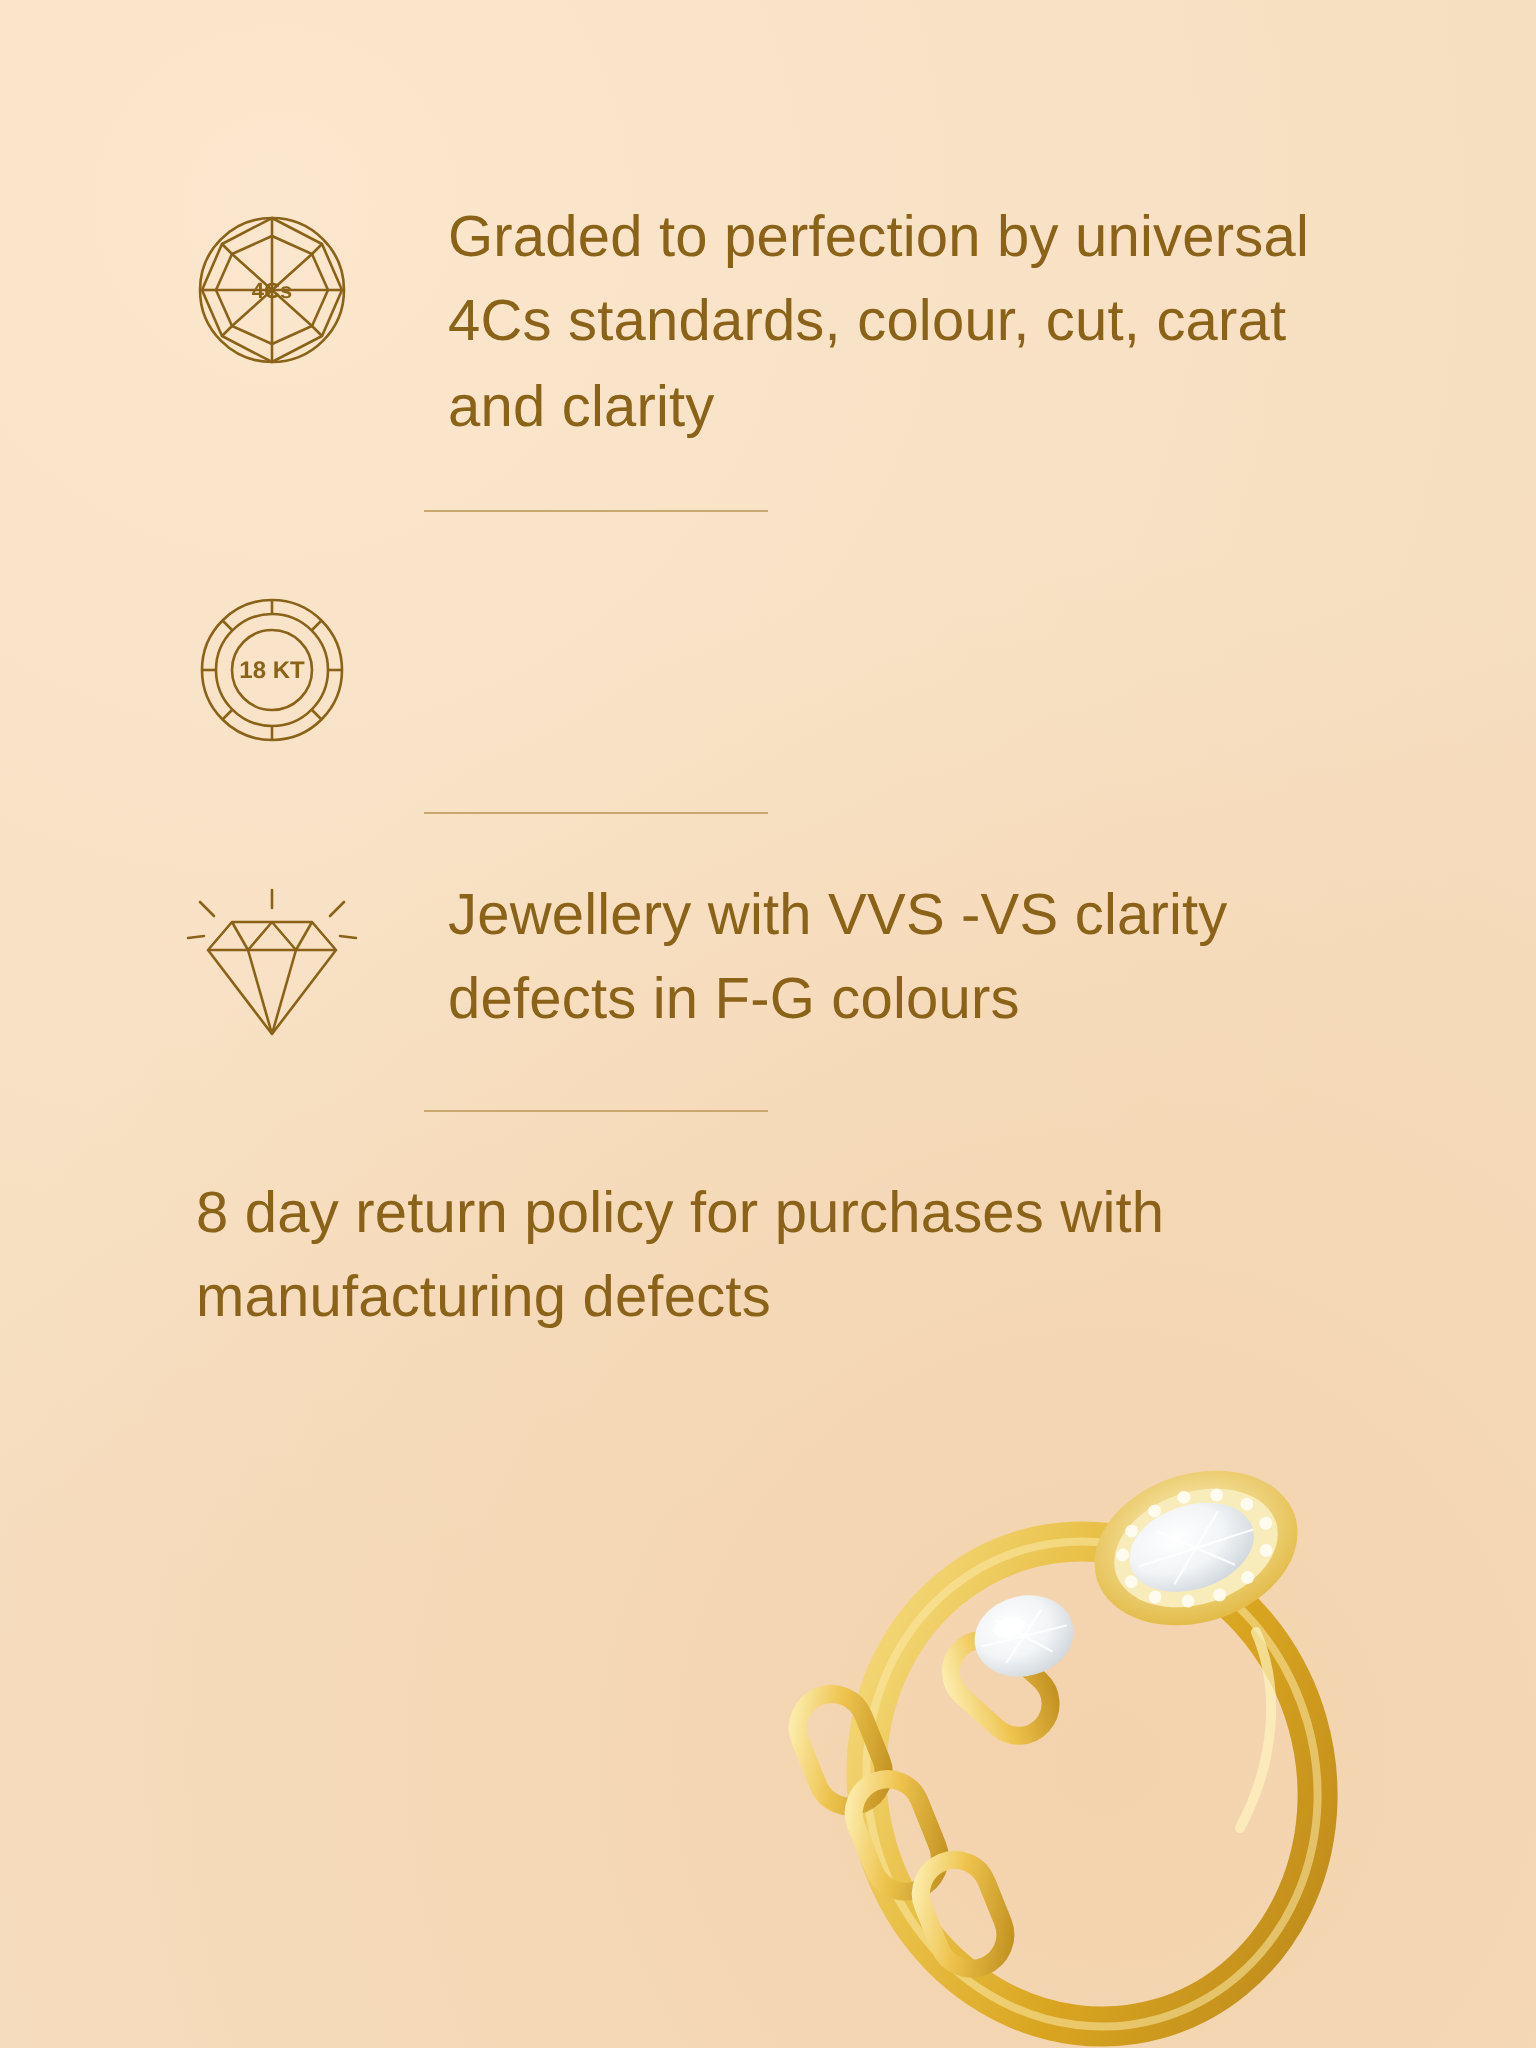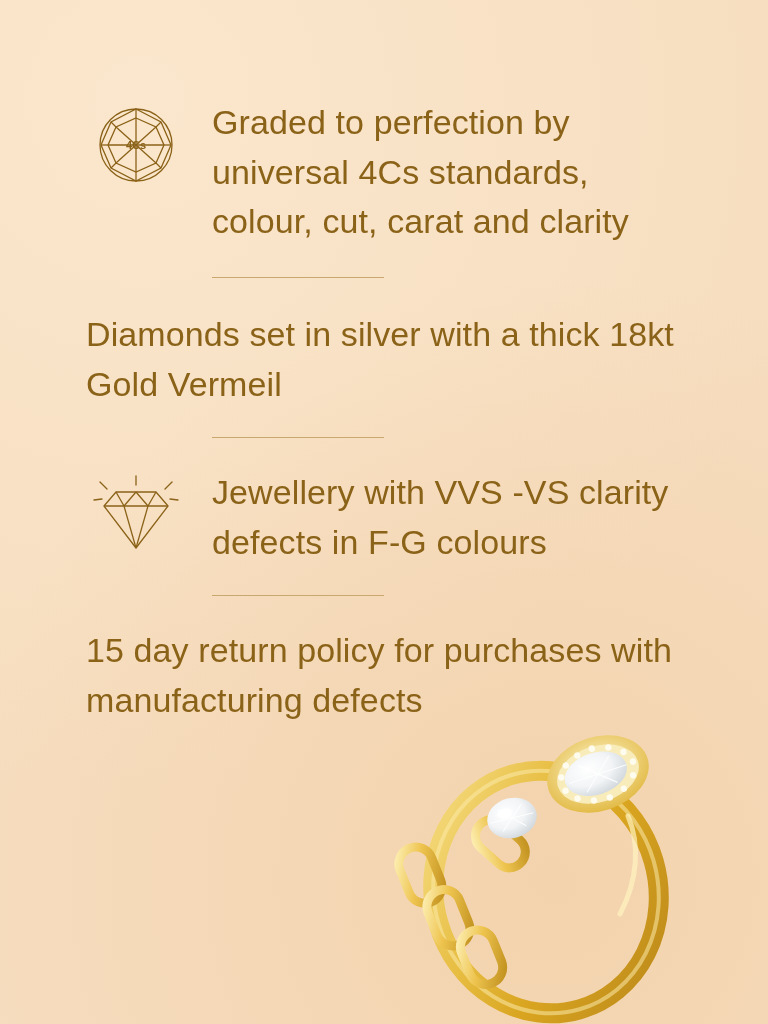--- a/index.html
+++ b/index.html
@@ -43,25 +43,26 @@
     min-width: 100px;
     display: flex;
     justify-content: center;
     align-items: flex-end;
     padding-top: 6px;
     text-decoration: underline;
   }
 
   .feature-text {
     color: #8a6218;
-    font-size: 34px;
+    font-size: 29px;
     line-height: 1.46;
     letter-spacing: 0.1px;
     font-weight: 400;
     padding-top: 2px;
+    margin-left: 12px;
   }
 
   .divider-row {
     display: flex;
   }
   .divider-spacer {
     width: 100px;
     min-width: 100px;
   }
   .divider {
@@ -118,21 +119,38 @@
     </div>
     <div class="feature-text">Graded to perfection by universal 4Cs standards, colour, cut, carat and clarity</div>
   </div>
 
   <div class="divider-row sep-1">
     <div class="divider-spacer"></div>
     <div class="divider"></div>
   </div>
 
   <div class="feature-row">
-    <div class="feature-text">Diamonds set in silver with a thick 18kt Gold Vermeil</div>
+    <div class="icon-cell">
+      <svg width="86" height="86" viewBox="0 0 86 86">
+        <g fill="none" stroke="#8a6218" stroke-width="1.3">
+          <circle cx="43" cy="43" r="35"></circle>
+          <circle cx="43" cy="43" r="28"></circle>
+          <circle cx="43" cy="43" r="20"></circle>
+          <line x1="43" y1="8" x2="43" y2="15"></line>
+          <line x1="43" y1="71" x2="43" y2="78"></line>
+          <line x1="8" y1="43" x2="15" y2="43"></line>
+          <line x1="71" y1="43" x2="78" y2="43"></line>
+          <line x1="18" y1="18" x2="23" y2="23"></line>
+          <line x1="63" y1="63" x2="68" y2="68"></line>
+          <line x1="63" y1="23" x2="68" y2="18"></line>
+          <line x1="18" y1="68" x2="23" y2="63"></line>
+        </g>
+        <text x="43" y="47" text-anchor="middle" font-family="Liberation Sans, sans-serif" font-size="12" font-weight="bold" fill="#8a6218">18 KT</text>
+      </svg>
+    </div>
   </div>
 
   <div class="divider-row sep-2">
     <div class="divider-spacer"></div>
     <div class="divider"></div>
   </div>
 
   <div class="feature-row">
     <div class="icon-cell">
       <svg width="92" height="86" viewBox="0 0 92 86">
@@ -157,21 +175,21 @@
     </div>
     <div class="feature-text">Jewellery with VVS -VS clarity defects in F-G colours</div>
   </div>
 
   <div class="divider-row sep-3">
     <div class="divider-spacer"></div>
     <div class="divider"></div>
   </div>
 
   <div class="feature-row">
-    <div class="feature-text">15 day return policy for purchases with manufacturing defects</div>
+    <div class="feature-text">8 day return policy for purchases with manufacturing defects</div>
   </div>
 
 </div>
 
 <div class="ring-photo">
   <svg width="360" height="330" viewBox="0 0 360 330">
     <defs>
       <linearGradient id="goldBand" x1="0" y1="0" x2="1" y2="1">
         <stop offset="0%" stop-color="#f7e08a"></stop>
         <stop offset="35%" stop-color="#e8bf45"></stop>

